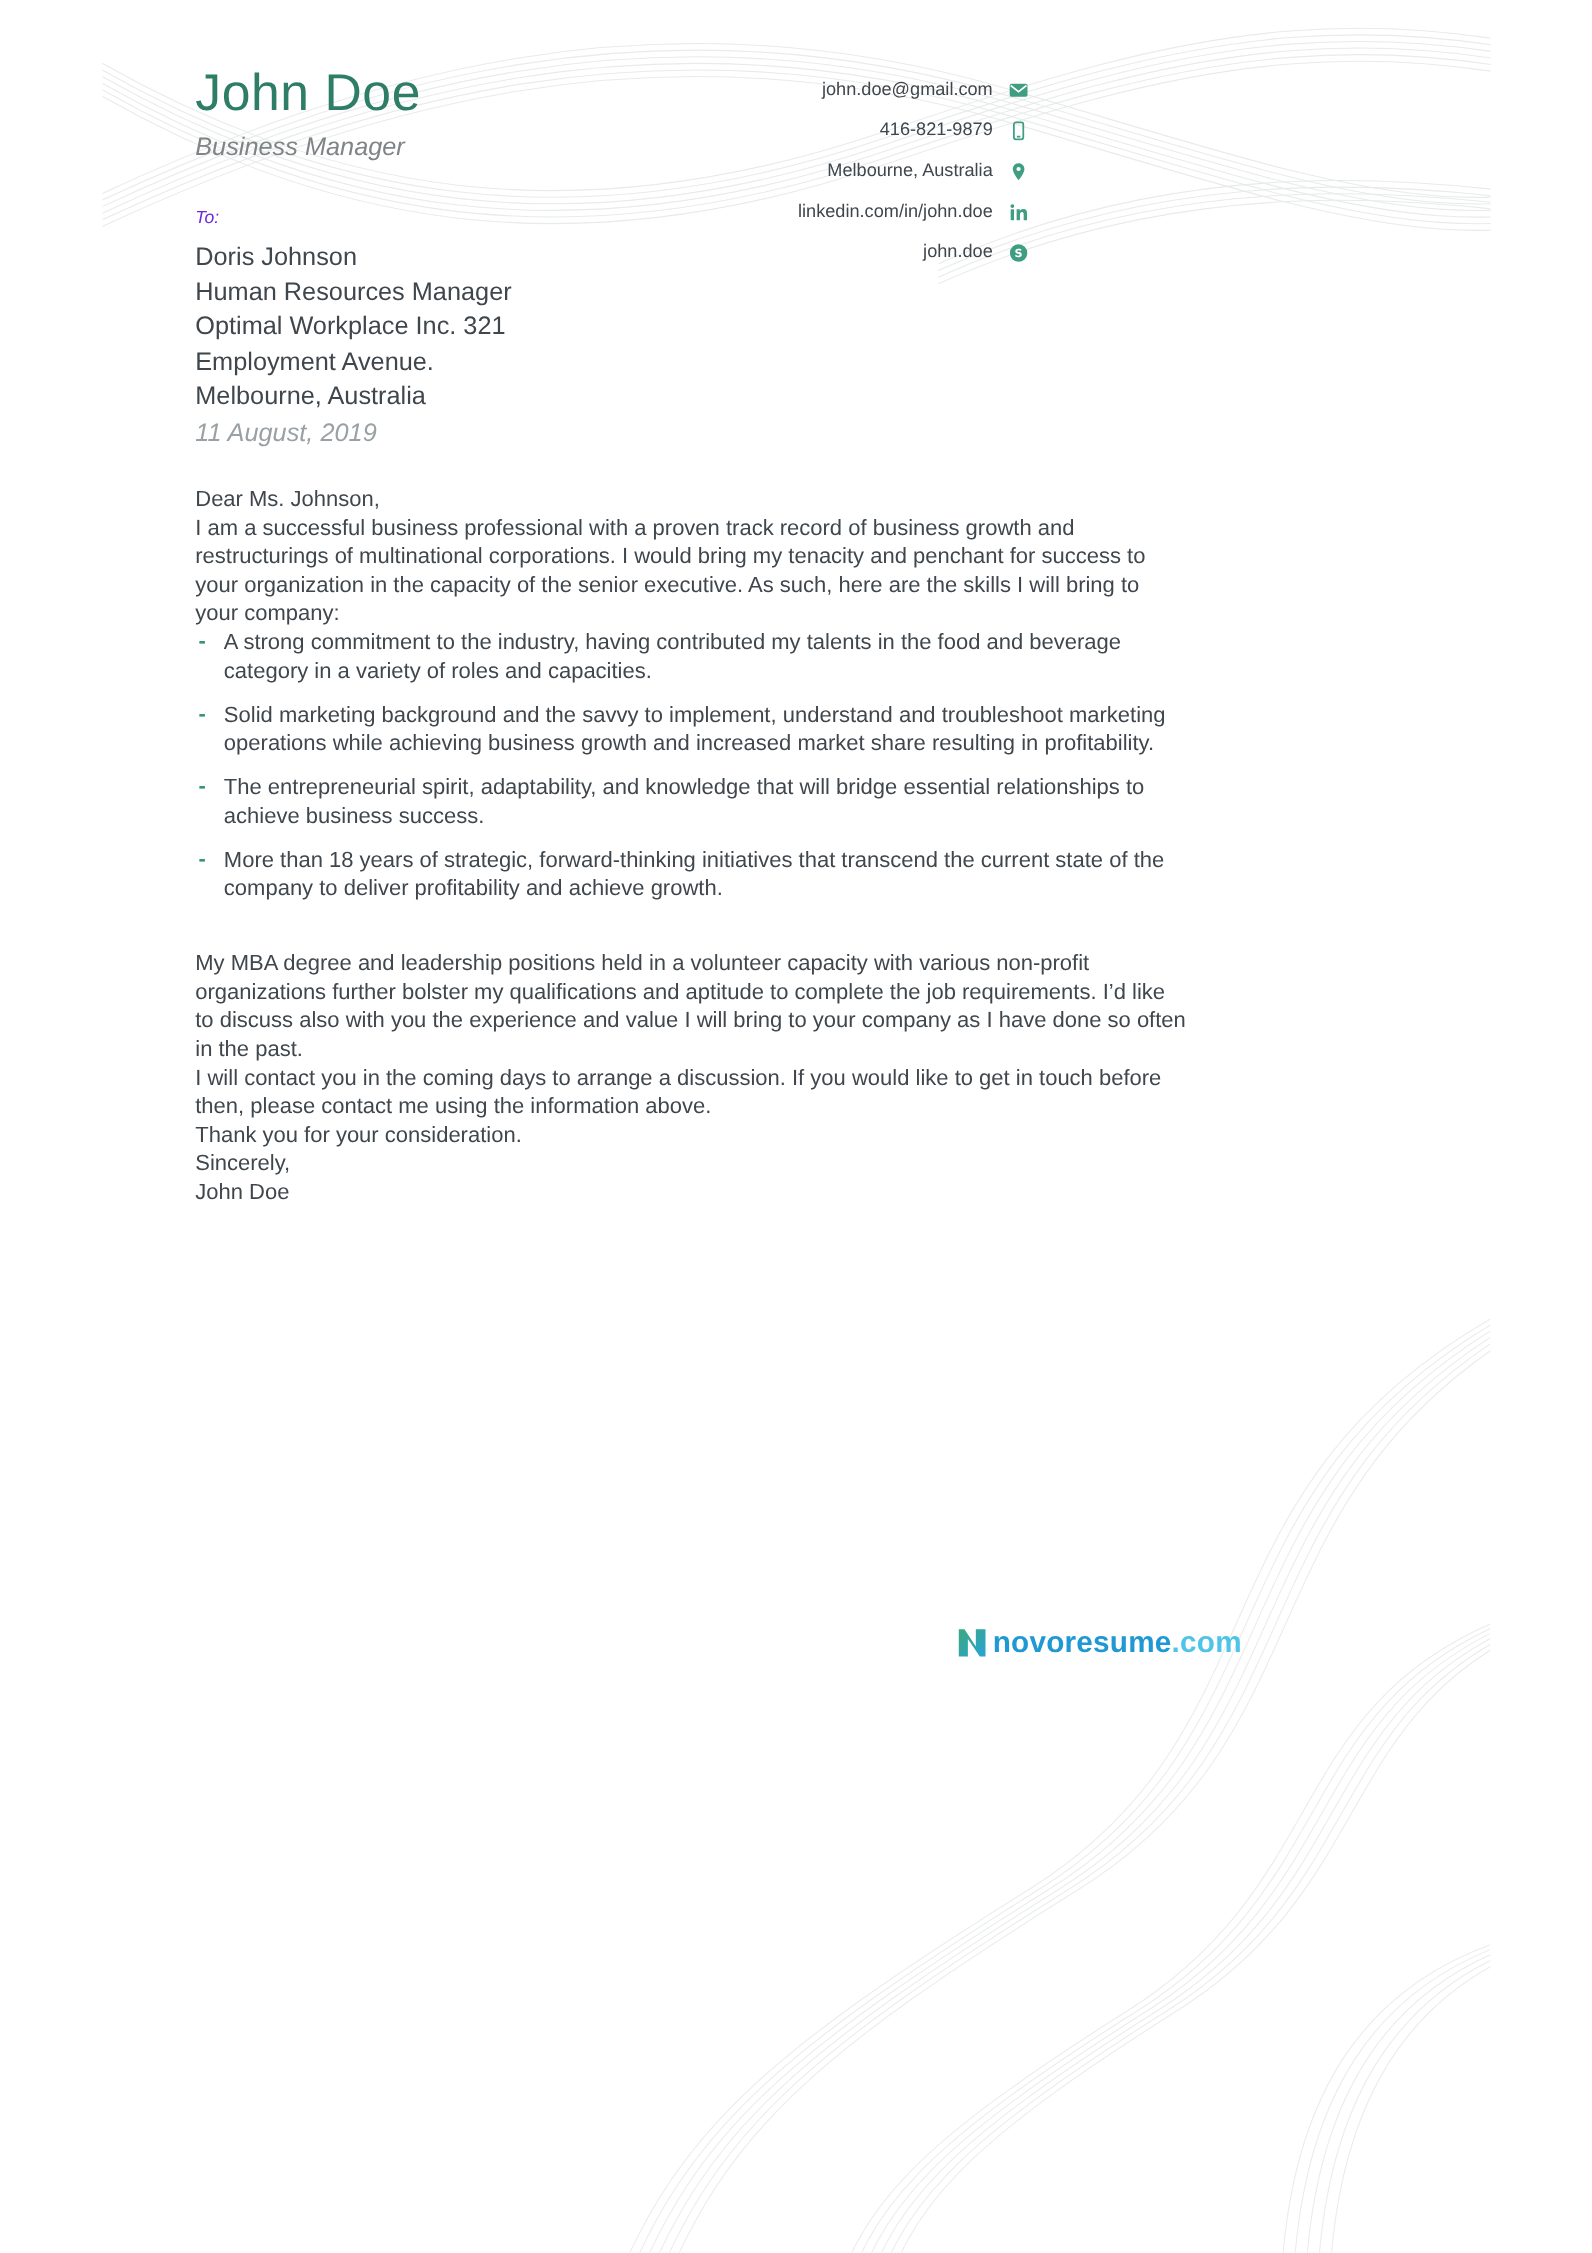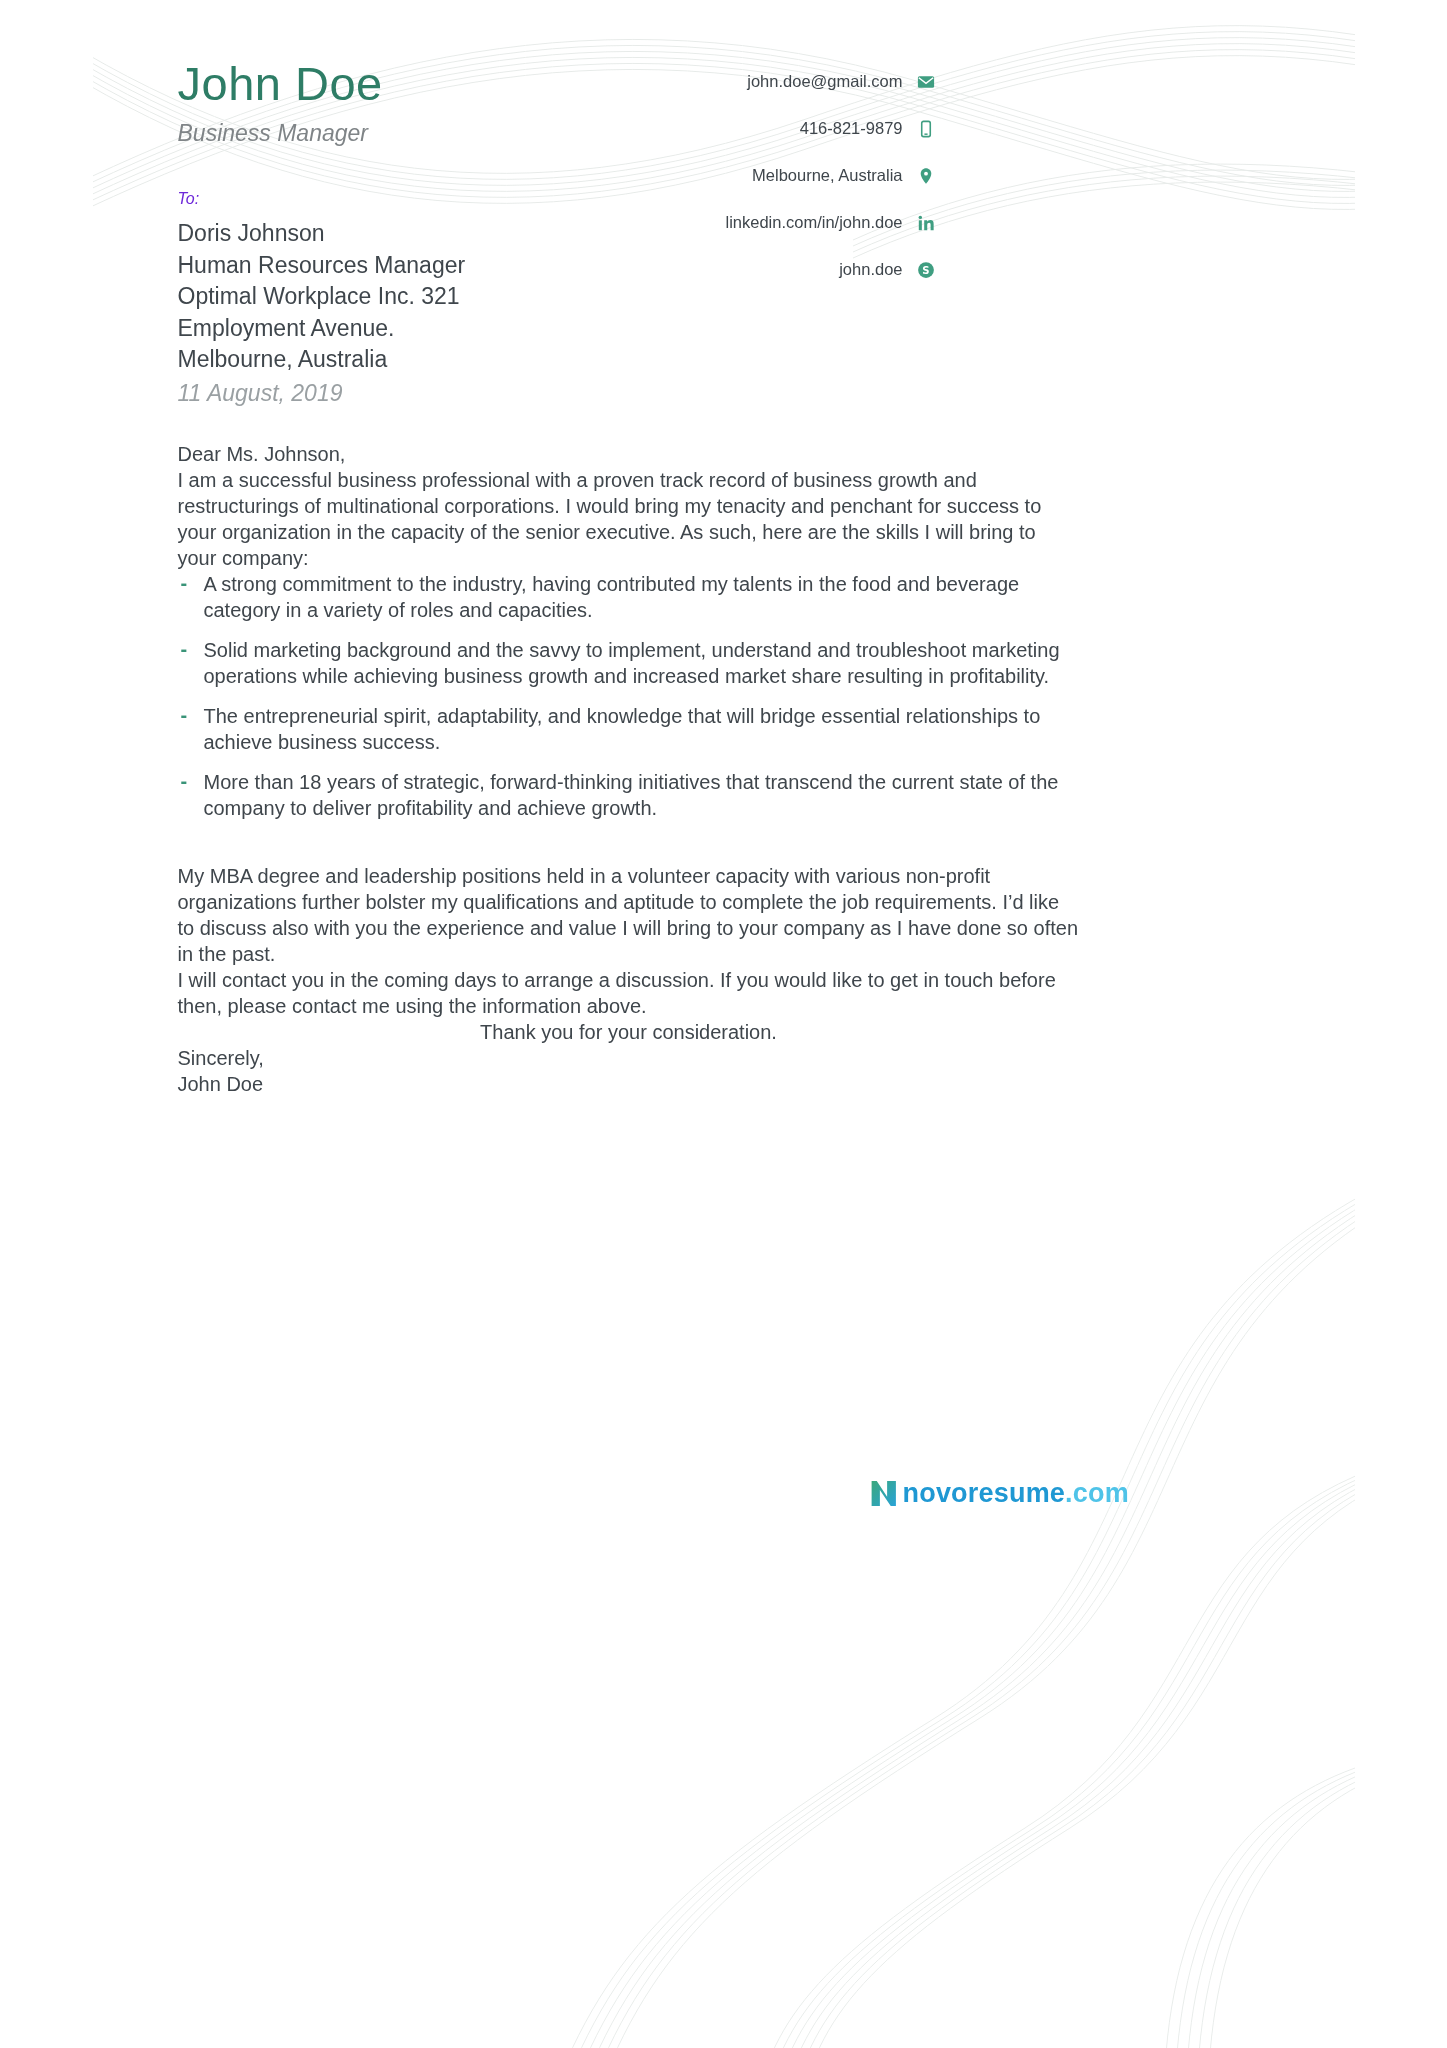--- a/index.html
+++ b/index.html
@@ -14,42 +14,42 @@
     color:#3f464c;
   }
   .waves-top { position:absolute; top:0; left:0; z-index:0; }
   .waves-bottom { position:absolute; right:0; bottom:0; z-index:0; }
 
   .identity { position:absolute; left:85px; top:56px; z-index:2; }
   .person-name { font-size:47px; font-weight:500; color:#2e7d66; letter-spacing:0.5px; }
   .job-title { font-size:23px; color:#7f8487; margin-top:9px; font-weight:400;font-style:italic; }
 
   .contact { position:absolute; top:70px; right:420px; z-index:2;
-             display:flex; flex-direction:column; gap:24px; align-items:flex-end; }
+             display:flex; flex-direction:column; gap:14px; align-items:flex-end; }
   .contact-row { display:flex; align-items:center; gap:14px; height:23px; }
   .contact-value { font-size:16.5px; color:#3f464c; white-space:nowrap; }
   .contact-icon { width:18px; height:18px; display:block; color:#3f9e81; }
   .contact-icon svg { display:block; }
 
   .recipient { position:absolute; left:85px; top:190px; z-index:2; }
   .to-label { font-style:italic; color:#6d28d9; font-size:16px; margin-bottom:10px; }
   .recipient-line { font-size:23px; line-height:31.5px; color:#3f464c; }
   .letter-date { font-size:23px; line-height:31.5px; color:#9aa0a3; font-style:italic; margin-top:2px; }
 
   .letter { position:absolute; left:85px; top:441px; width:902px; z-index:2;
             font-size:20px; line-height:26px; color:#3f464c; }
   .letter p { margin:0; }
   .salutation { margin-bottom:30px; }
   .intro { margin-bottom:46px; }
   .skills { list-style:none; margin:0 0 42px 0; }
   .skills li { position:relative; padding-left:26px; margin-bottom:14px; }
   .skills li .dash::before { content:"-"; }
   .skills li .dash { position:absolute; left:3px; top:-1px; color:#3a9478; font-weight:bold; }
   .para { margin-bottom:24px; }
-  .thanks { margin-bottom:66px;text-align:center; }
+  .thanks { margin-bottom:66px; }
   .closing p { margin:0; }
 
   .brand { position:absolute; left:775px; top:1478px; z-index:2;
            display:flex; align-items:center; gap:4px; }
   .brand-mark { width:31px; height:31px; display:block; }
   .brand-text { font-size:27px; font-weight:700; color:#1f98d3; letter-spacing:0.2px; }
   .brand-suffix { color:#4fc3e8; }
 </style>
 </head>
 <body>

